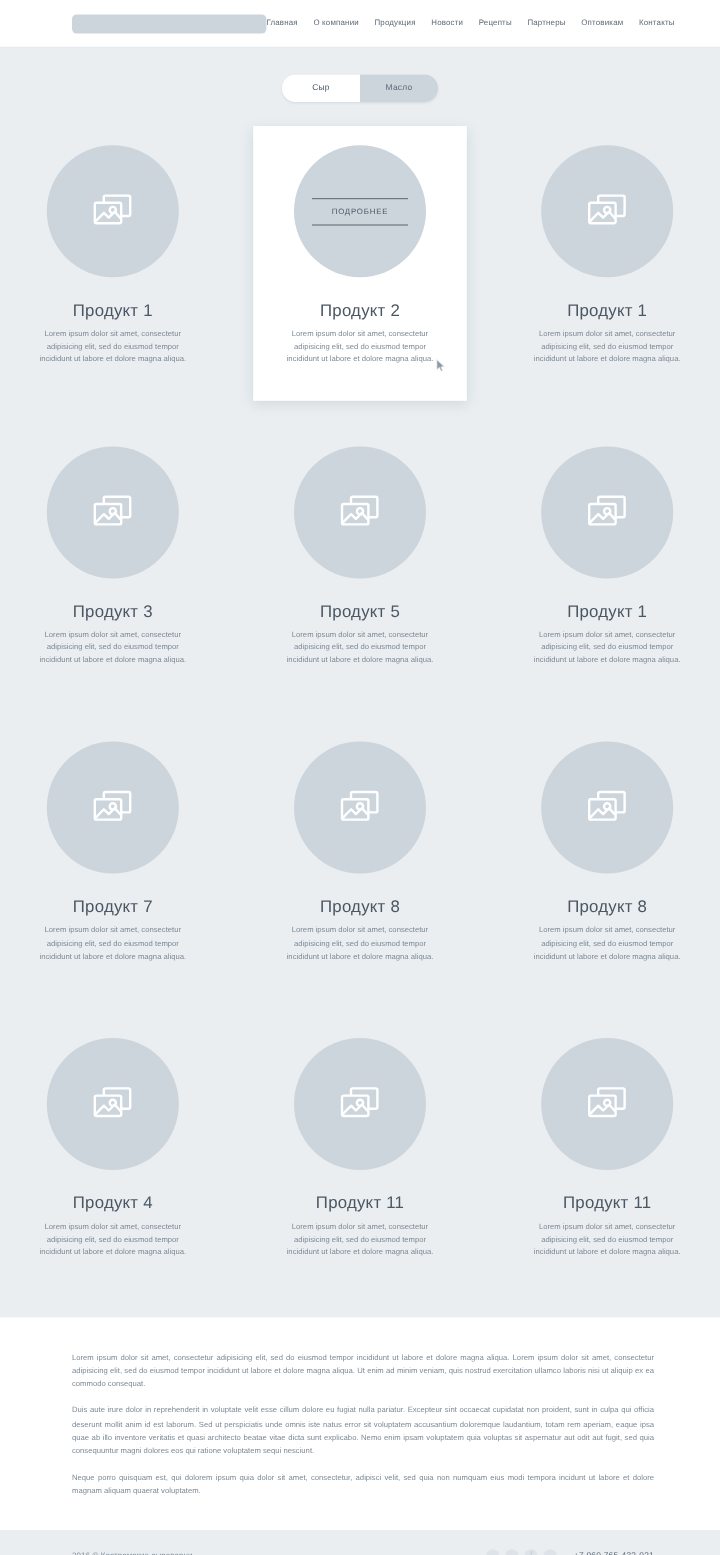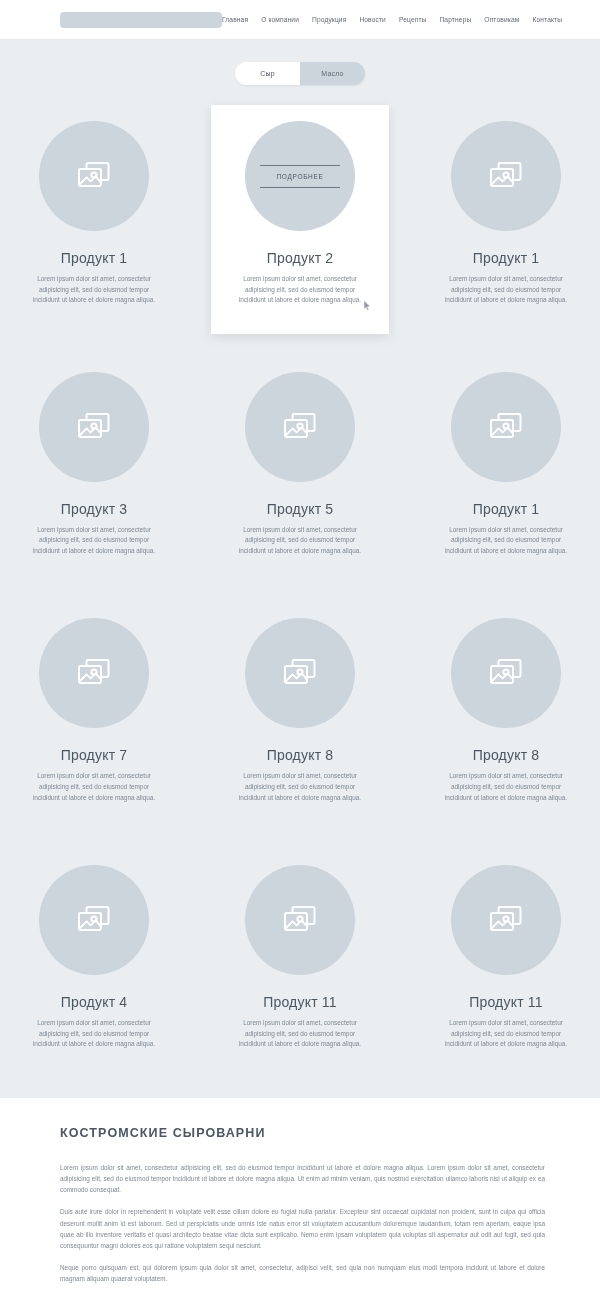--- a/index.html
+++ b/index.html
@@ -394,21 +394,20 @@
             </svg>
           </span>
         </div>
         <div class="card-title">Продукт 11</div>
         <div class="card-desc">Lorem ipsum dolor sit amet, consectetur adipisicing elit, sed do eiusmod tempor incididunt ut labore et dolore magna aliqua.</div>
       </div>
     </div>
 </div>
 
 <div class="about">
-  <h2>КОСТРОМСКИЕ СЫРОВАРНИ</h2>
   <div id="about-body">
       <p>Lorem ipsum dolor sit amet, consectetur adipisicing elit, sed do eiusmod tempor incididunt ut labore et dolore magna aliqua. Lorem ipsum dolor sit amet, consectetur adipisicing elit, sed do eiusmod tempor incididunt ut labore et dolore magna aliqua. Ut enim ad minim veniam, quis nostrud exercitation ullamco laboris nisi ut aliquip ex ea commodo consequat.</p>
       <p>Duis aute irure dolor in reprehenderit in voluptate velit esse cillum dolore eu fugiat nulla pariatur. Excepteur sint occaecat cupidatat non proident, sunt in culpa qui officia deserunt mollit anim id est laborum. Sed ut perspiciatis unde omnis iste natus error sit voluptatem accusantium doloremque laudantium, totam rem aperiam, eaque ipsa quae ab illo inventore veritatis et quasi architecto beatae vitae dicta sunt explicabo. Nemo enim ipsam voluptatem quia voluptas sit aspernatur aut odit aut fugit, sed quia consequuntur magni dolores eos qui ratione voluptatem sequi nesciunt.</p>
       <p>Neque porro quisquam est, qui dolorem ipsum quia dolor sit amet, consectetur, adipisci velit, sed quia non numquam eius modi tempora incidunt ut labore et dolore magnam aliquam quaerat voluptatem.</p>
     </div>
 </div>
 
 <div class="footer">
   <span class="copyright">2016 © Костромские сыроварни.</span>
   <div class="footer-right">

